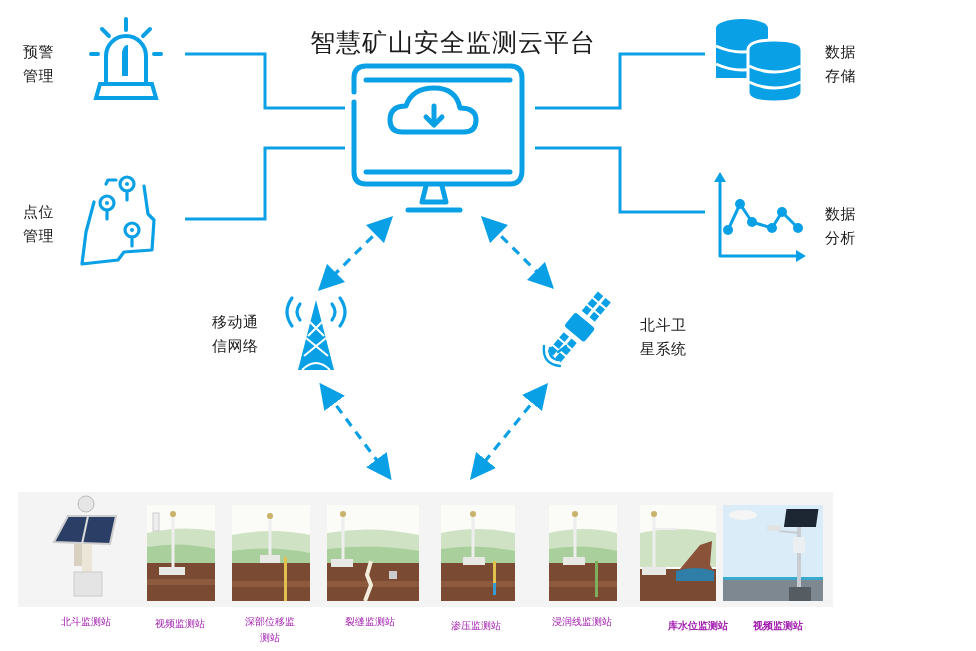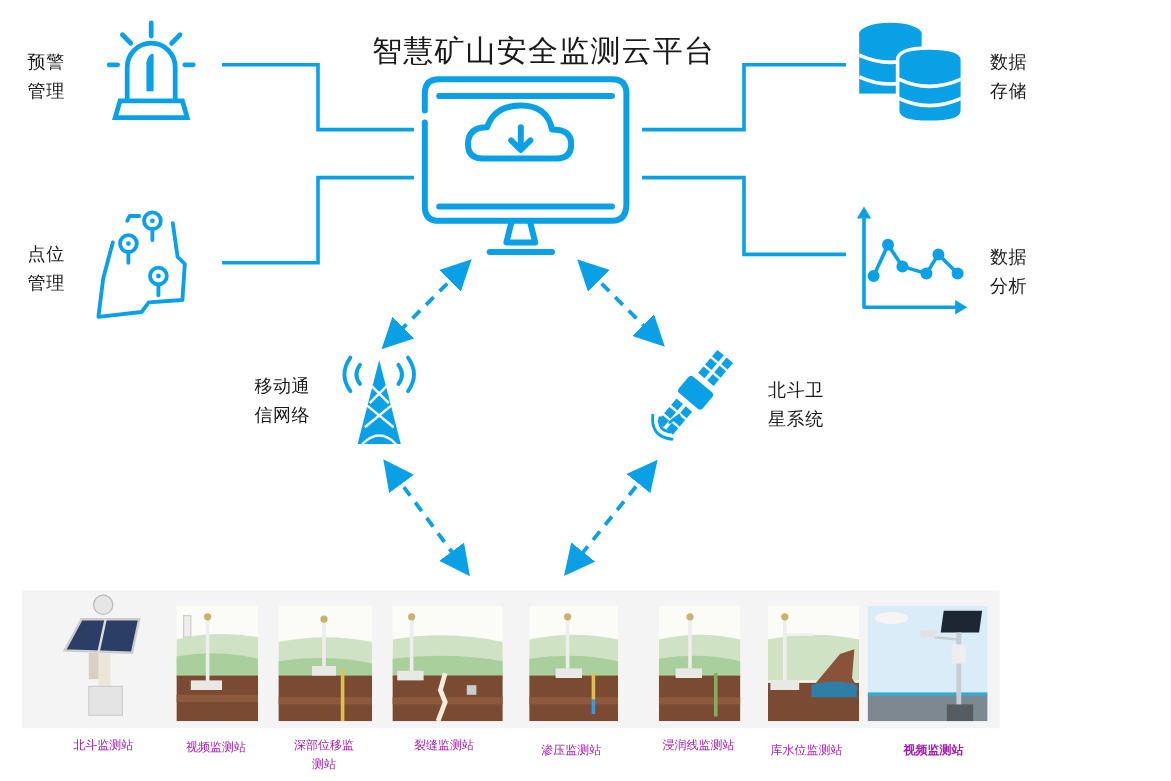--- a/index.html
+++ b/index.html
@@ -272,14 +272,14 @@
 
 <div class="cap" style="left:38px;top:614px;width:96px;">北斗监测站</div>
 <div class="cap" style="left:132px;top:616px;width:96px;">视频监测站</div>
 <div class="cap" style="left:222px;top:614px;width:96px;">
   <div>深部位移监</div>
   <div>测站</div>
 </div>
 <div class="cap" style="left:322px;top:614px;width:96px;">裂缝监测站</div>
 <div class="cap" style="left:428px;top:618px;width:96px;">渗压监测站</div>
 <div class="cap" style="left:532px;top:614px;width:100px;">浸润线监测站</div>
-<div class="cap" style="left:622px;top:618px;width:100px;">库水位监测站</div>
+<div class="cap" style="left:648px;top:618px;width:100px;font-weight:bold;">库水位监测站</div>
 <div class="cap" style="left:730px;top:618px;width:96px;font-weight:bold;">视频监测站</div>
 
 </body></html>

